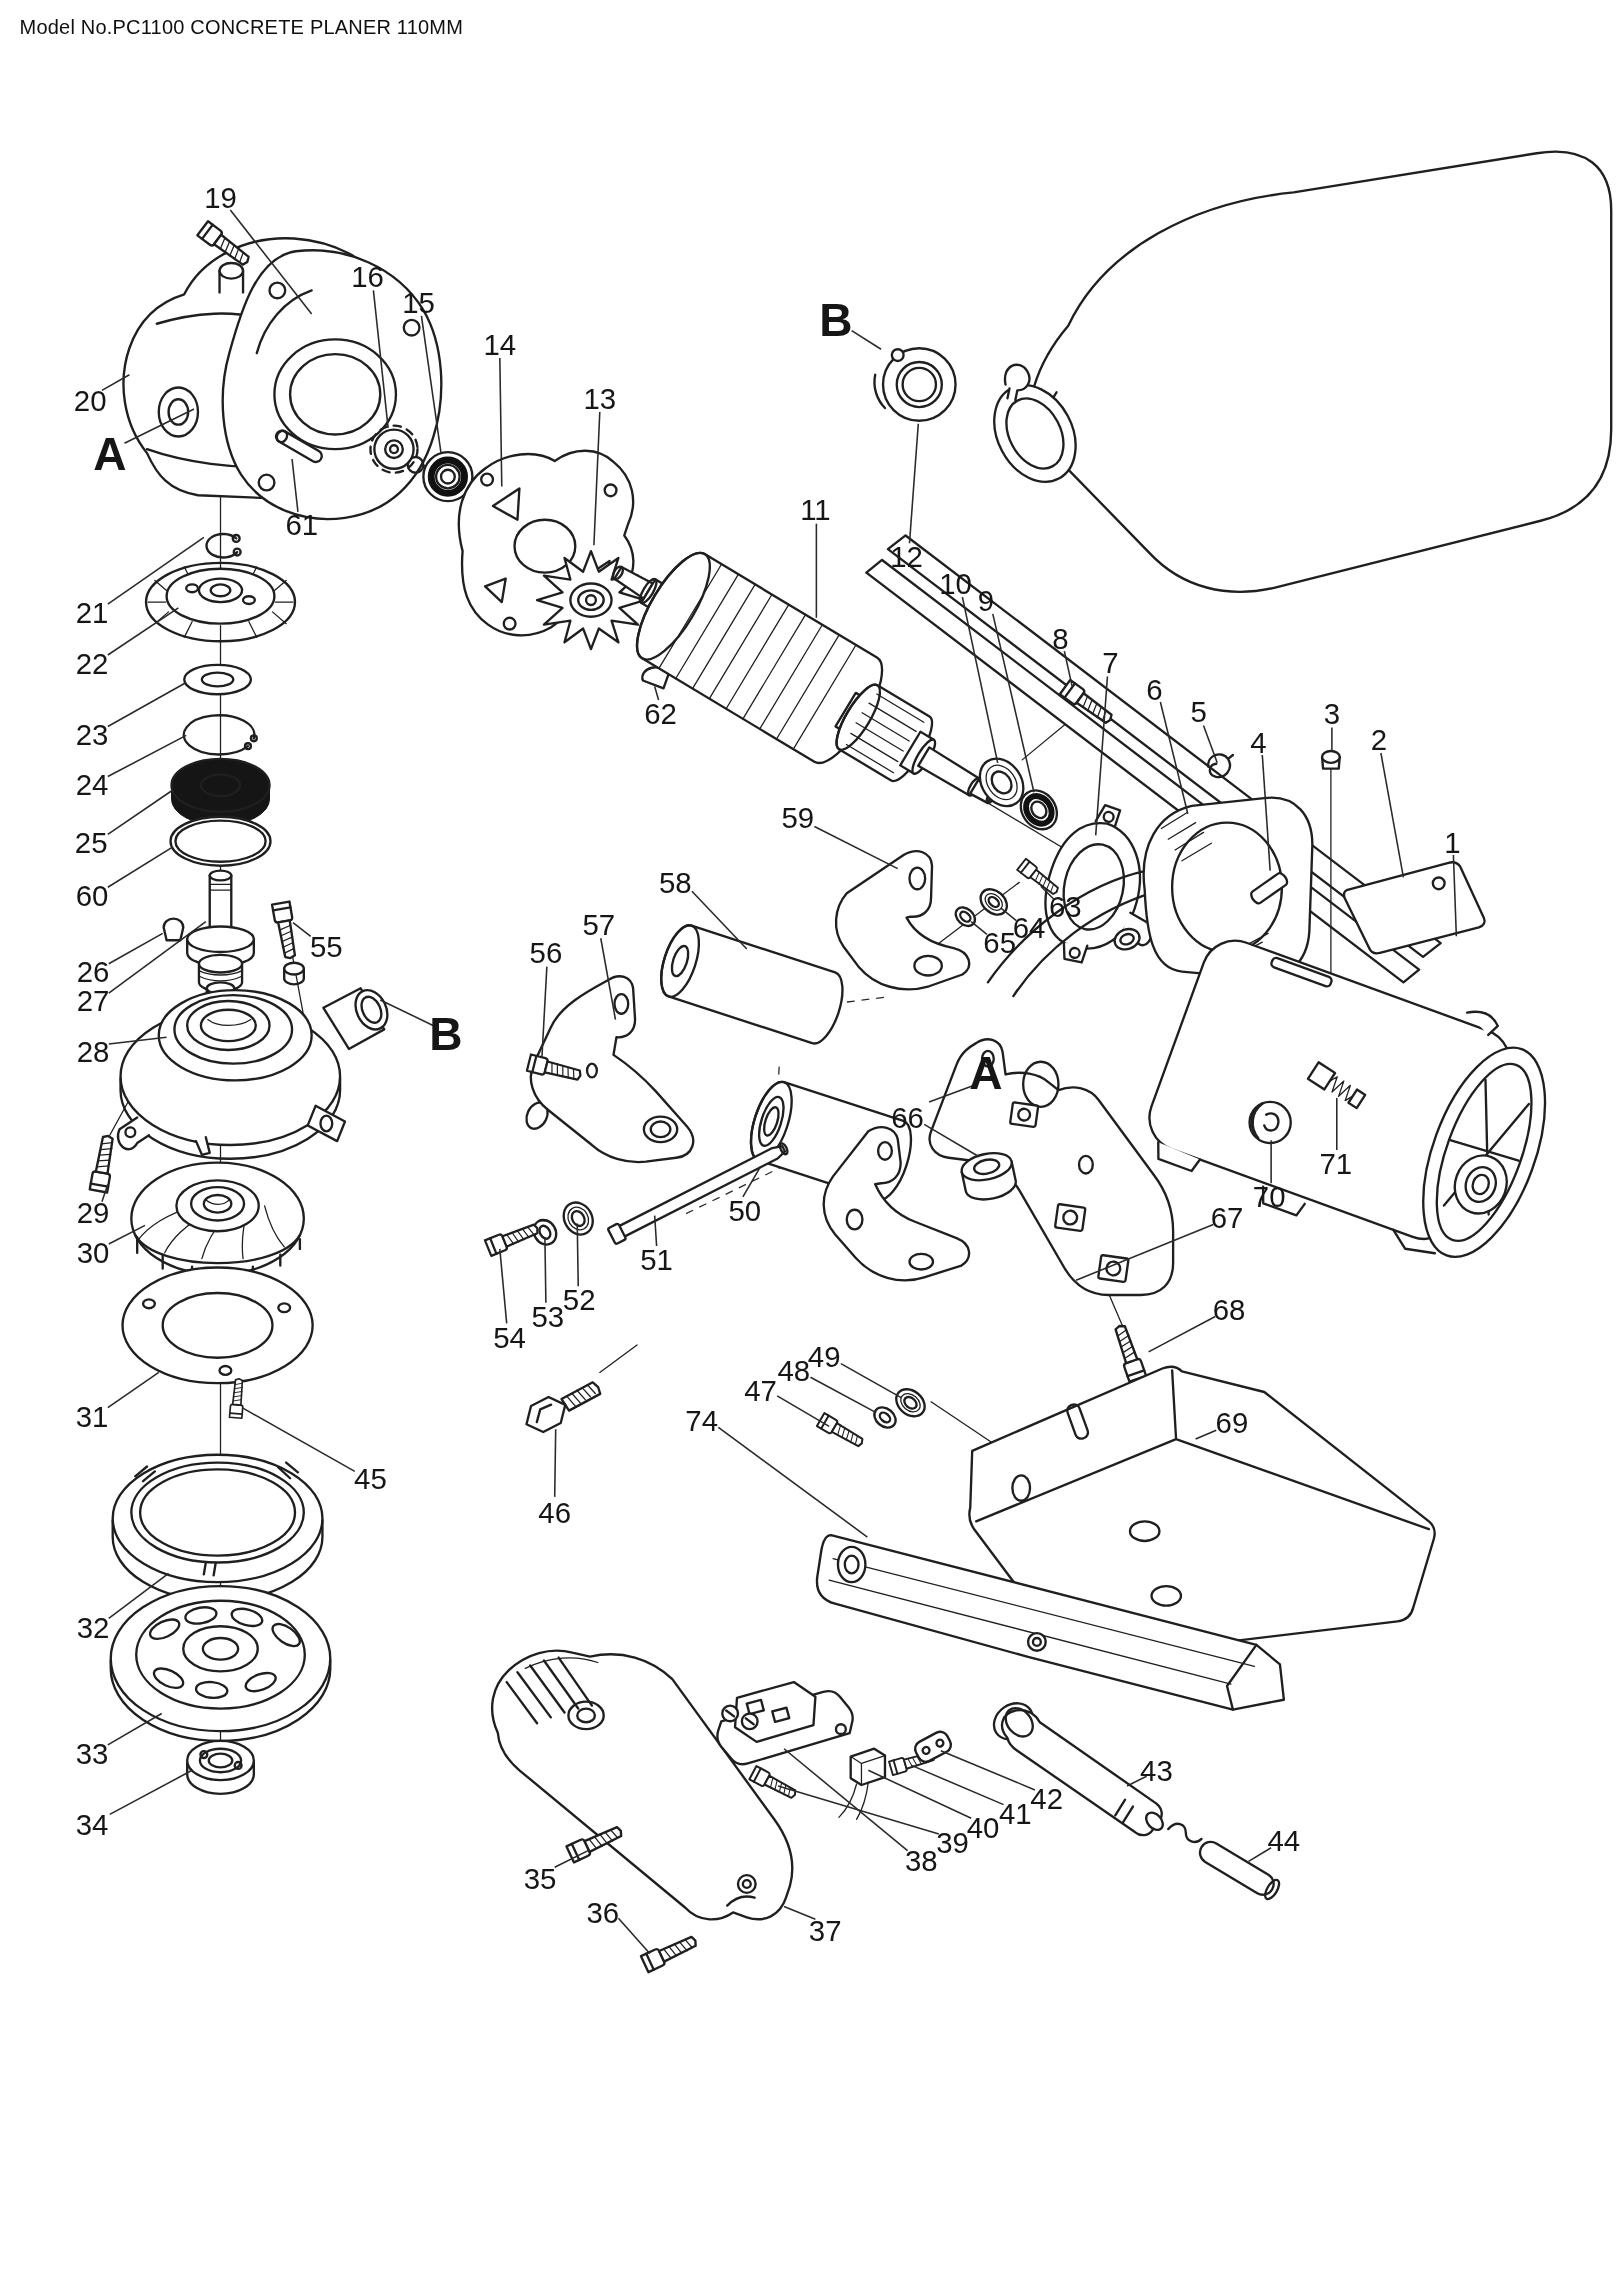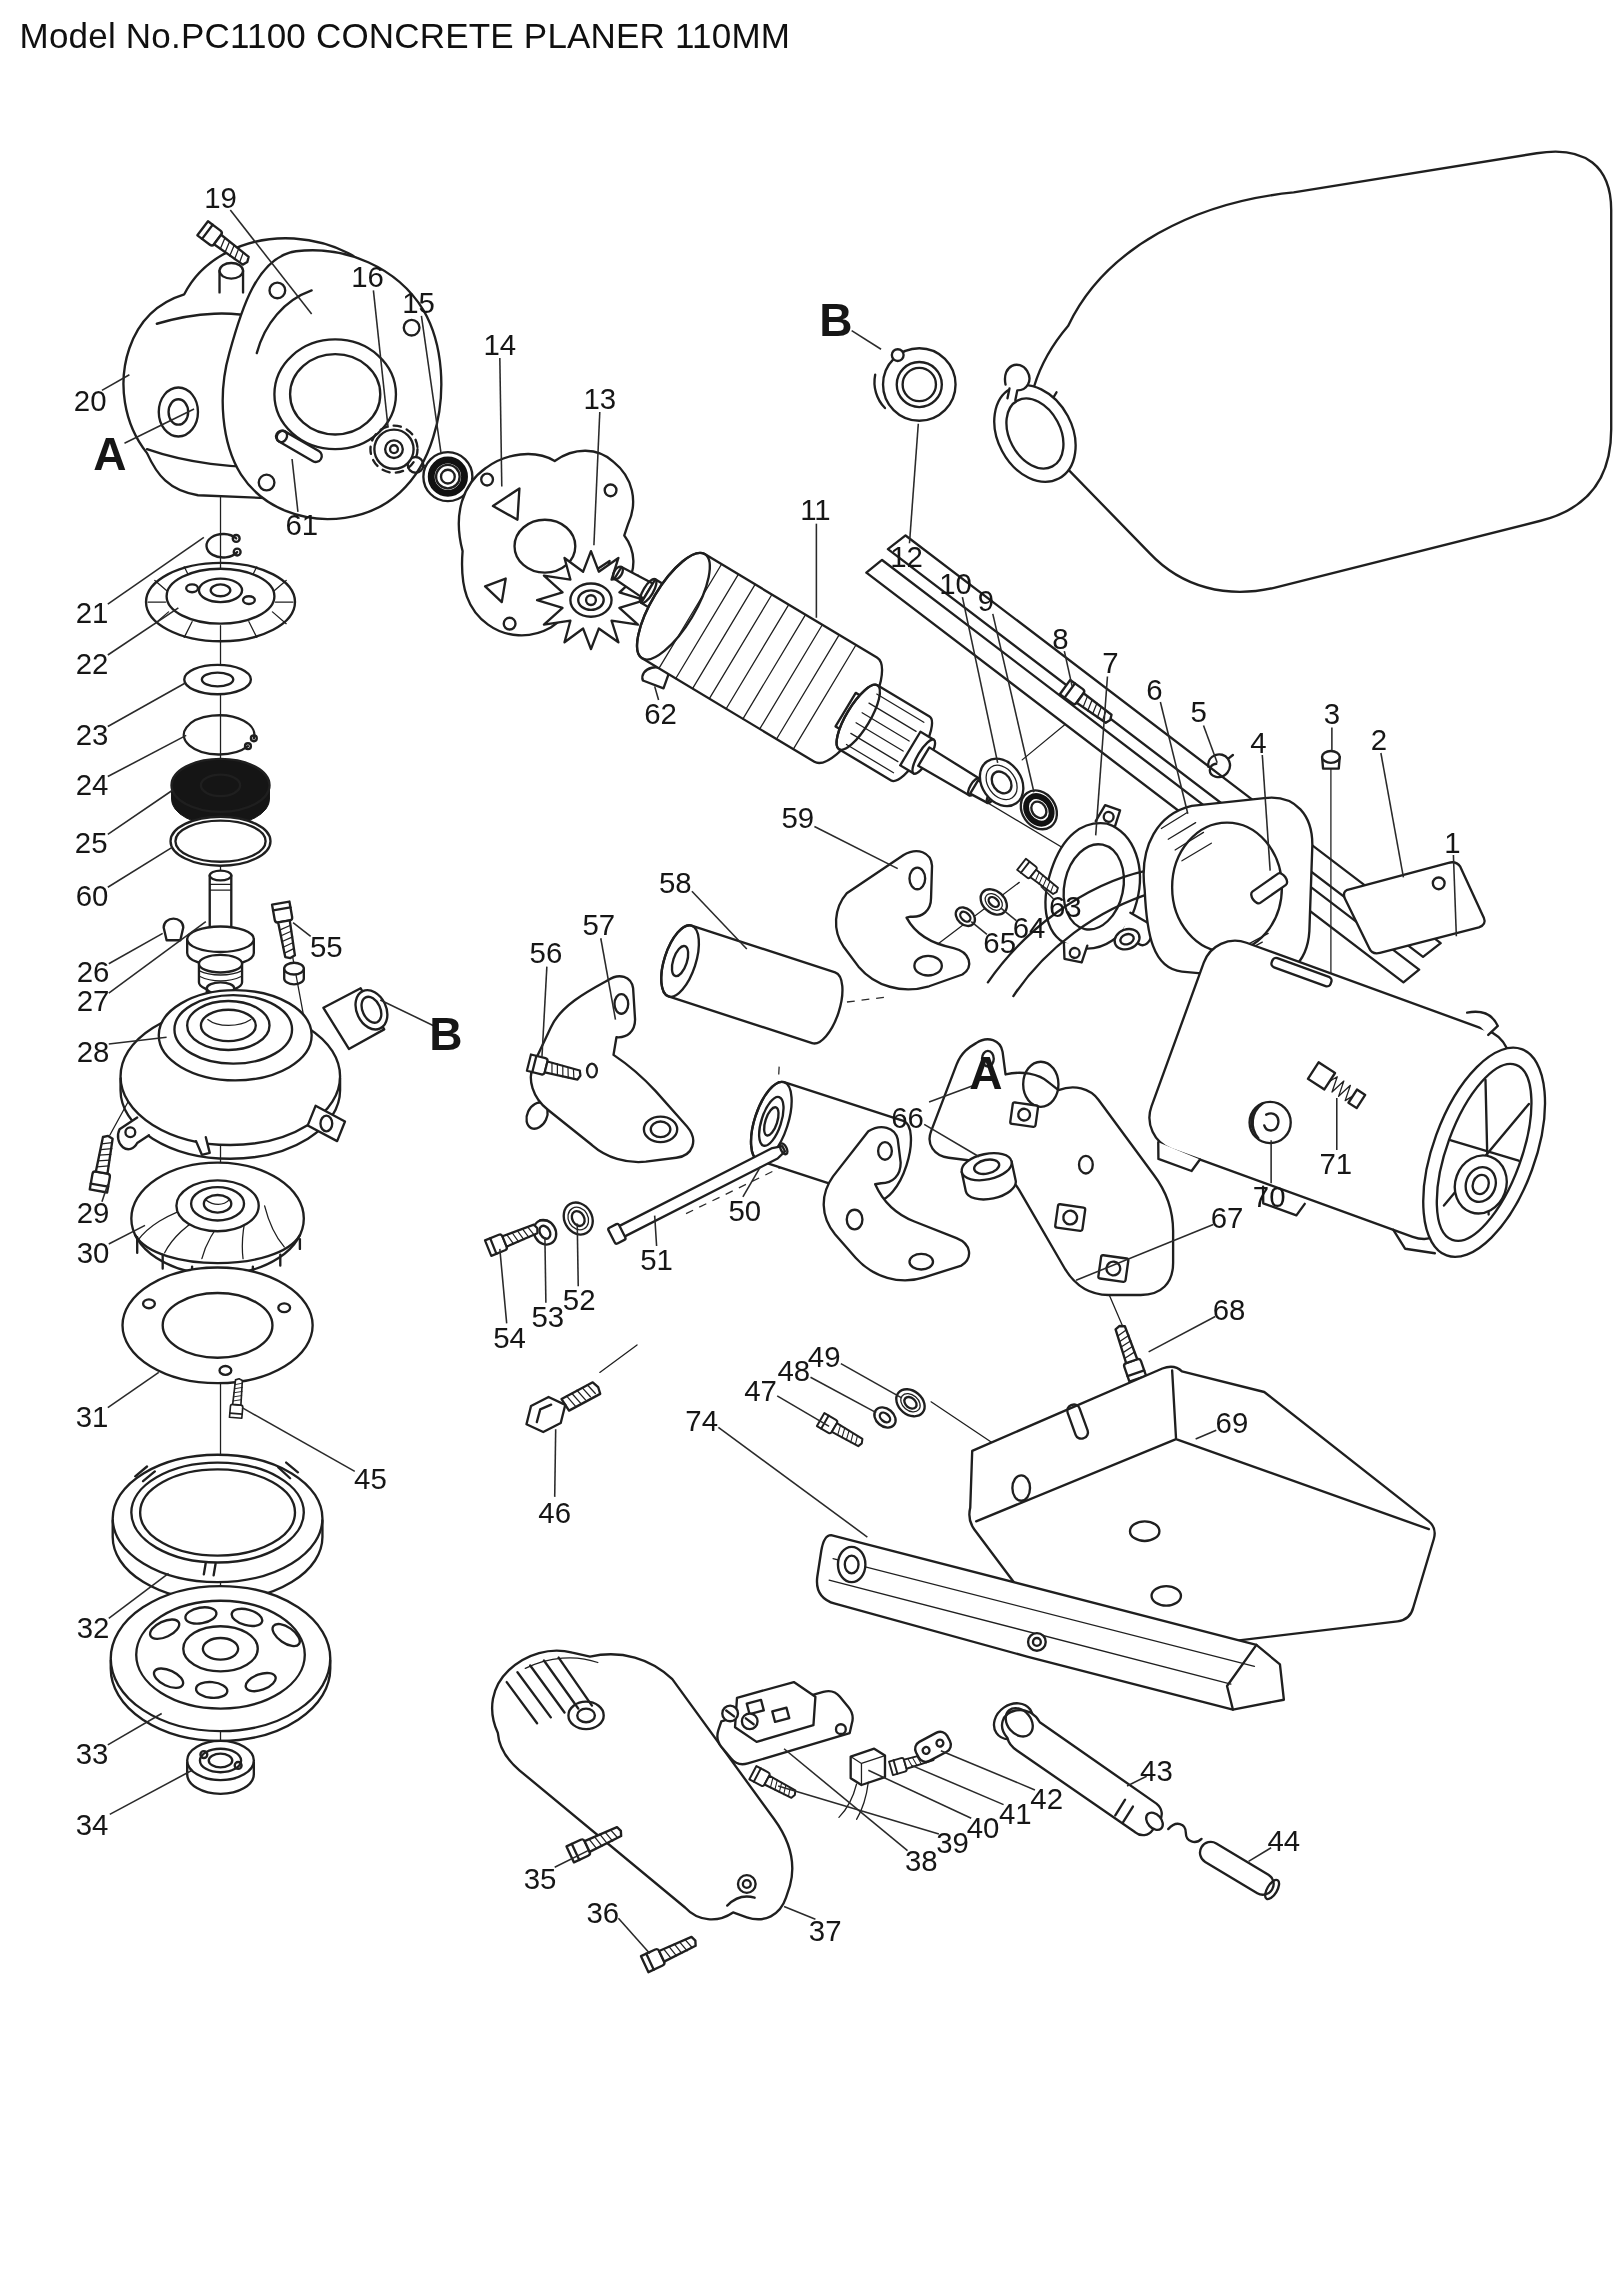--- a/index.html
+++ b/index.html
@@ -1,17 +1,17 @@
 <!DOCTYPE html>
 <html><head>
 <meta charset="utf-8">
 <style>
   html,body{margin:0;padding:0;background:#fff;}
   body{width:1621px;height:2293px;position:relative;font-family:"Liberation Sans",sans-serif;overflow:hidden;}
-  .page-title{position:absolute;left:19.6px;top:15.7px;font-size:35px;color:#101010;letter-spacing:0.2px;}
+  .page-title{position:absolute;left:19.6px;top:15.7px;font-size:20px;color:#101010;letter-spacing:0.2px;}
   svg{position:absolute;left:0;top:0;}
   .ln{stroke:#1f1f1f;stroke-width:2.4;fill:none;stroke-linecap:round;stroke-linejoin:round;}
   .fw{fill:#ffffff;}
   .thin{stroke-width:1.3;}
   .dash{stroke:#2a2a2a;stroke-width:1.3;stroke-dasharray:8 7;fill:none;}
   .leader{stroke:#2a2a2a;stroke-width:1.6;}
   .callout{font-family:"Liberation Sans",sans-serif;font-size:30px;fill:#161616;text-anchor:middle;dominant-baseline:central;}
   .marker{font-weight:bold;font-size:47px;}
 </style>
 </head>

